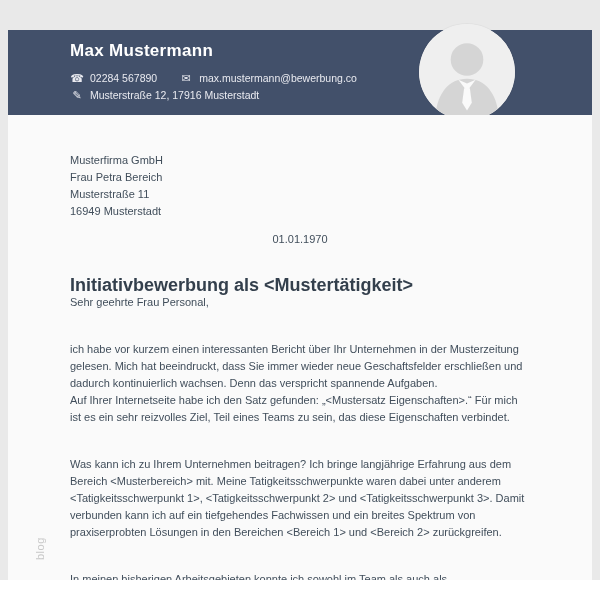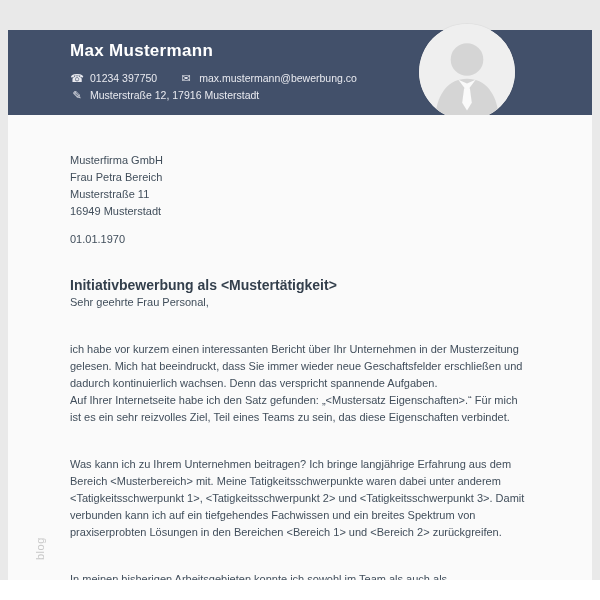--- a/index.html
+++ b/index.html
@@ -69,26 +69,26 @@
     background: #fafafa;
     color: #414e5b;
     padding: 37px 62px 6px 62px;
     font-size: 11px;
     line-height: 17px;
   }
 
   .recipient div { line-height: 17px; }
 
   .date-row {
-    text-align: left;
+    text-align: center;
     margin-top: 11px;
   }
 
   .subject {
-    font-size: 14px;
+    font-size: 18px;
     font-weight: bold;
     color: #333f4c;
     margin-top: 29px;
   }
 
   .salutation { }
 
   .para {
     margin-top: 30px;
     white-space: pre-line;
@@ -107,21 +107,21 @@
 </style>
 </head>
 <body>
 
 <div class="frame">
 
   <div class="header">
     <div class="name">Max Mustermann</div>
     <div class="contact-row">
       <span class="glyph">☎</span>
-      <span>01234 397750</span>
+      <span>02284 567890</span>
       <span class="spacer"></span>
       <span class="glyph">✉</span>
       <span>max.mustermann@bewerbung.co</span>
     </div>
     <div class="contact-row">
       <span class="glyph">✎</span>
       <span>Musterstraße 12, 17916 Musterstadt</span>
     </div>
   </div>
 

